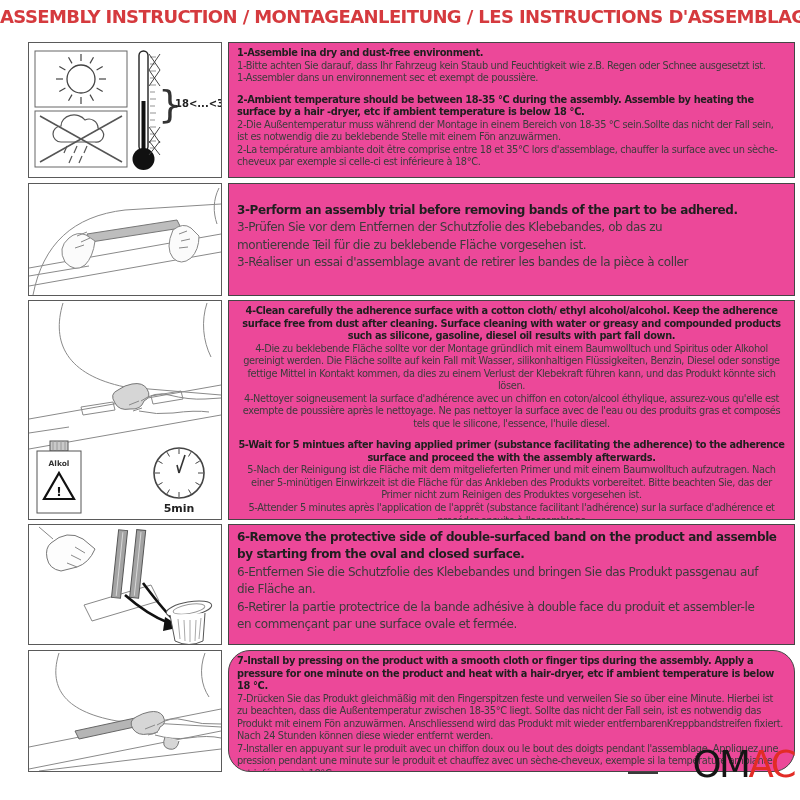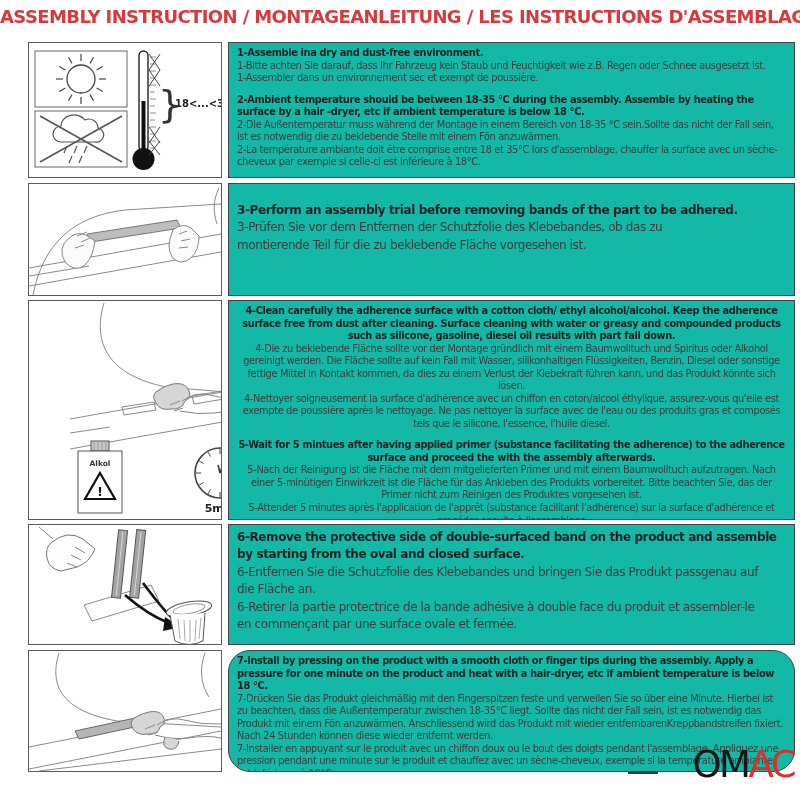--- a/index.html
+++ b/index.html
@@ -4,21 +4,21 @@
 <style>
   html,body{margin:0;padding:0;background:#fff;}
   .page{position:relative;width:800px;height:800px;background:#fff;overflow:hidden;
         font-family:"DejaVu Sans","Liberation Sans",sans-serif;}
   .title{position:absolute;top:6px;left:0;width:800px;text-align:center;
          font-size:18px;font-weight:800;letter-spacing:-0.6px;color:#d53a3e;
          white-space:nowrap;margin:0;}
   .row{position:absolute;left:28px;}
   .illus{position:absolute;left:0;top:0;width:194px;border:1px solid #5a5a5a;
          background:#fff;box-sizing:border-box;overflow:hidden;}
-  .tb{position:absolute;left:200px;width:567px;border:1px solid #454545;background:#14b8a6;
+  .tb{position:absolute;left:200px;width:567px;border:1px solid #454545;background:#ec4899;
       box-sizing:border-box;padding:4px 8px;overflow:hidden;color:#3c3c3c;}
   .tb p{margin:0;}
   .small{font-size:9.8px;letter-spacing:-0.35px;line-height:1.28;}
   .big{font-size:12px;letter-spacing:-0.4px;line-height:1.45;}
   .b{font-weight:bold;color:#1f1f1f;}
   .gap{margin-top:9px !important;}
   .pre{white-space:pre-line;}
   .pt18{padding-top:18px;}
   .pt8{}
   svg{display:block;}
@@ -137,25 +137,26 @@
         <g>
           <path d="M144,46 q10,-8 18,-2 l8,8 q0,14 -8,22 q-10,8 -18,0 q-8,-10 0,-28 z" fill="#fbfbfb" stroke="#888"></path>
           <path d="M150,50 l8,-3 M152,57 l9,-2 M150,64 l9,-1" stroke="#888" fill="none"></path>
         </g>
       </svg>
     </div>
     <div class="tb big pt18" style="top:0;height:113px;">
       <p class="b pre">3-Perform an assembly trial before removing bands of the part to be adhered.</p>
       <p class="pre">3-Prüfen Sie vor dem Entfernen der Schutzfolie des Klebebandes, ob das zu
 montierende Teil für die zu beklebende Fläche vorgesehen ist.</p>
+      <p class="pre">3-Réaliser un essai d'assemblage avant de retirer les bandes de la pièce à coller</p>
     </div>
   </div>
 
   <div class="row" style="top:300px;height:220px;">
-    <div class="illus" style="height:220px;padding-left:41px;">
+    <div class="illus" style="height:220px;">
       <svg width="192" height="218" viewBox="0 0 192 218">
         <g fill="none" stroke="#8a8a8a" stroke-width="1">
           <path d="M34,2 C22,42 38,74 96,86 L192,94"></path>
           <path d="M178,2 C172,20 174,40 182,56"></path>
           <path d="M0,118 L192,84"></path>
           <path d="M0,148 L192,114"></path>
           <path d="M0,132 L40,126"></path>
           <polygon points="52,106 84,101 86,109 54,114"></polygon>
           <polygon points="122,95 152,90 154,98 124,103"></polygon>
         </g>

